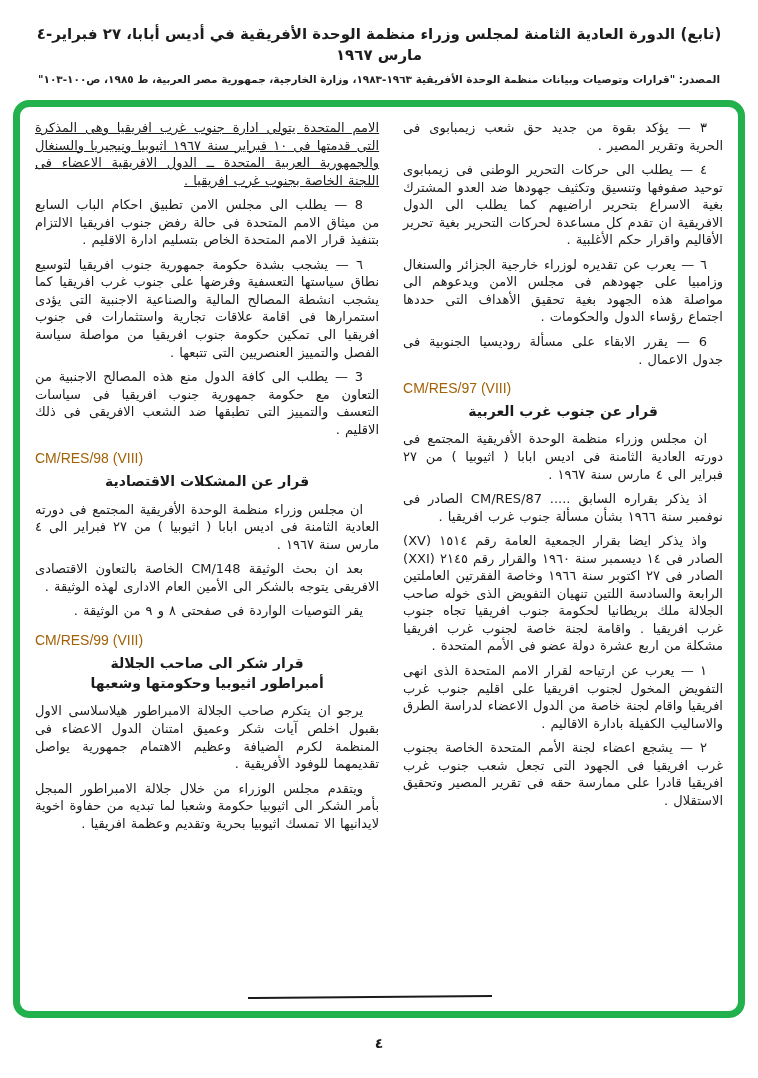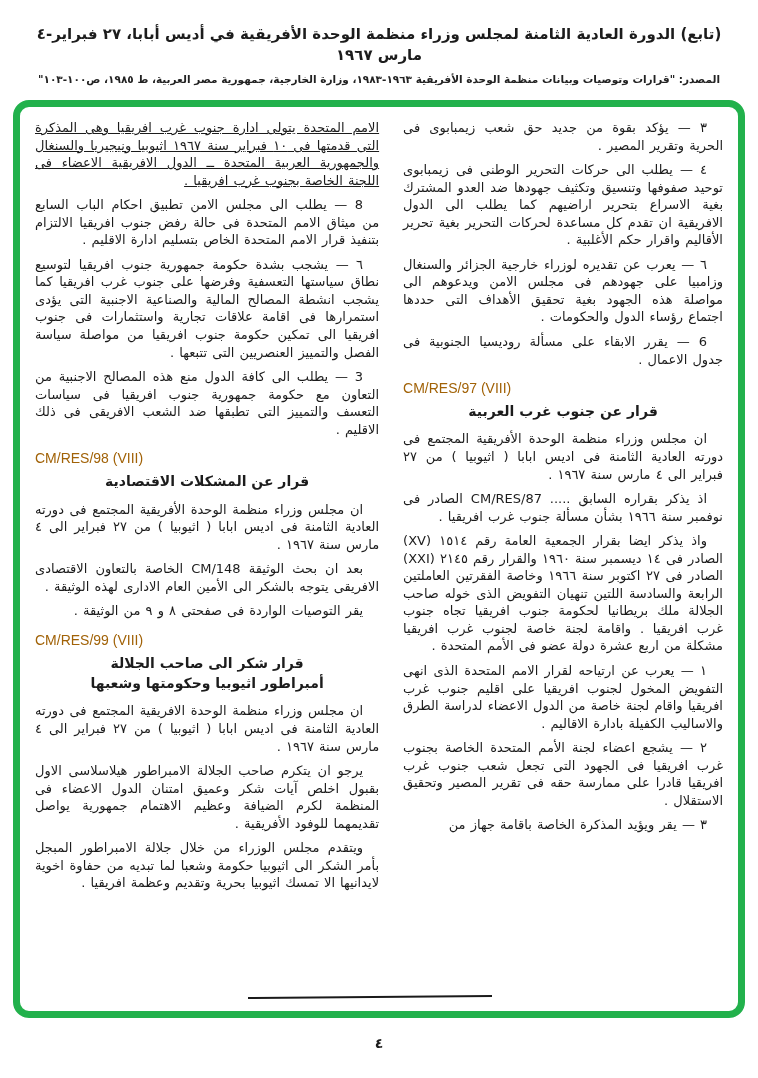--- a/index.html
+++ b/index.html
@@ -107,36 +107,34 @@
         <p class="para">٤ — يطلب الى حركات التحرير الوطنى فى زيمبابوى توحيد صفوفها وتنسيق وتكثيف جهودها ضد العدو المشترك بغية الاسراع بتحرير اراضيهم كما يطلب الى الدول الافريقية ان تقدم كل مساعدة لحركات التحرير بغية تحرير الأقاليم واقرار حكم الأغلبية .</p>
         <p class="para">٦ — يعرب عن تقديره لوزراء خارجية الجزائر والسنغال وزامبيا على جهودهم فى مجلس الامن ويدعوهم الى مواصلة هذه الجهود بغية تحقيق الأهداف التى حددها اجتماع رؤساء الدول والحكومات .</p>
         <p class="para">6 — يقرر الابقاء على مسألة روديسيا الجنوبية فى جدول الاعمال .</p>
         <div class="res-code">CM/RES/97 (VIII)</div>
         <h3 class="res-title">قرار عن جنوب غرب العربية</h3>
         <p class="para">ان مجلس وزراء منظمة الوحدة الأفريقية المجتمع فى دورته العادية الثامنة فى اديس ابابا ( اثيوبيا ) من ٢٧ فبراير الى ٤ مارس سنة ١٩٦٧ .</p>
         <p class="para">اذ يذكر بقراره السابق ..... CM/RES/87 الصادر فى نوفمبر سنة ١٩٦٦ بشأن مسألة جنوب غرب افريقيا .</p>
         <p class="para">واذ يذكر ايضا بقرار الجمعية العامة رقم ١٥١٤ (XV) الصادر فى ١٤ ديسمبر سنة ١٩٦٠ والقرار رقم ٢١٤٥ (XXI) الصادر فى ٢٧ اكتوبر سنة ١٩٦٦ وخاصة الفقرتين العاملتين الرابعة والسادسة اللتين تنهيان التفويض الذى خوله صاحب الجلالة ملك بريطانيا لحكومة جنوب افريقيا تجاه جنوب غرب افريقيا . واقامة لجنة خاصة لجنوب غرب افريقيا مشكلة من اربع عشرة دولة عضو فى الأمم المتحدة .</p>
         <p class="para">١ — يعرب عن ارتياحه لقرار الامم المتحدة الذى انهى التفويض المخول لجنوب افريقيا على اقليم جنوب غرب افريقيا واقام لجنة خاصة من الدول الاعضاء لدراسة الطرق والاساليب الكفيلة بادارة الاقاليم .</p>
         <p class="para">٢ — يشجع اعضاء لجنة الأمم المتحدة الخاصة بجنوب غرب افريقيا فى الجهود التى تجعل شعب جنوب غرب افريقيا قادرا على ممارسة حقه فى تقرير المصير وتحقيق الاستقلال .</p>
-        <p class="para">٣ — يقر ويؤيد المذكرة الخاصة باقامة جهاز من</p>
       </section>
     <section class="col col-left">
         <p class="para noindent">الامم المتحدة يتولى ادارة جنوب غرب افريقيا وهى المذكرة التى قدمتها فى ١٠ فبراير سنة ١٩٦٧ اثيوبيا ونيجيريا والسنغال والجمهورية العربية المتحدة ــ الدول الافريقية الاعضاء فى اللجنة الخاصة بجنوب غرب افريقيا .</p>
         <p class="para">8 — يطلب الى مجلس الامن تطبيق احكام الباب السابع من ميثاق الامم المتحدة فى حالة رفض جنوب افريقيا الالتزام بتنفيذ قرار الامم المتحدة الخاص بتسليم ادارة الاقليم .</p>
         <p class="para">٦ — يشجب بشدة حكومة جمهورية جنوب افريقيا لتوسيع نطاق سياستها التعسفية وفرضها على جنوب غرب افريقيا كما يشجب انشطة المصالح المالية والصناعية الاجنبية التى يؤدى استمرارها فى اقامة علاقات تجارية واستثمارات فى جنوب افريقيا الى تمكين حكومة جنوب افريقيا من مواصلة سياسة الفصل والتمييز العنصريين التى تتبعها .</p>
         <p class="para">3 — يطلب الى كافة الدول منع هذه المصالح الاجنبية من التعاون مع حكومة جمهورية جنوب افريقيا فى سياسات التعسف والتمييز التى تطبقها ضد الشعب الافريقى فى ذلك الاقليم .</p>
         <div class="res-code">CM/RES/98 (VIII)</div>
         <h3 class="res-title">قرار عن المشكلات الاقتصادية</h3>
         <p class="para">ان مجلس وزراء منظمة الوحدة الأفريقية المجتمع فى دورته العادية الثامنة فى اديس ابابا ( اثيوبيا ) من ٢٧ فبراير الى ٤ مارس سنة ١٩٦٧ .</p>
         <p class="para">بعد ان بحث الوثيقة CM/148 الخاصة بالتعاون الاقتصادى الافريقى يتوجه بالشكر الى الأمين العام الادارى لهذه الوثيقة .</p>
         <p class="para">يقر التوصيات الواردة فى صفحتى ٨ و ٩ من الوثيقة .</p>
         <div class="res-code">CM/RES/99 (VIII)</div>
         <h3 class="res-title">قرار شكر الى صاحب الجلالة
 أمبراطور اثيوبيا وحكومتها وشعبها</h3>
-        <p class="para">ان مجلس وزراء منظمة الوحدة الافريقية المجتمع فى دورته العادية الثامنة فى اديس ابابا ( اثيوبيا ) من ٢٧ فبراير الى ٤ مارس سنة ١٩٦٧ .</p>
         <p class="para">يرجو ان يتكرم صاحب الجلالة الامبراطور هيلاسلاسى الاول بقبول اخلص آيات شكر وعميق امتنان الدول الاعضاء فى المنظمة لكرم الضيافة وعظيم الاهتمام جمهورية يواصل تقديمهما للوفود الأفريقية .</p>
         <p class="para">ويتقدم مجلس الوزراء من خلال جلالة الامبراطور المبجل بأمر الشكر الى اثيوبيا حكومة وشعبا لما تبديه من حفاوة اخوية لايدانيها الا تمسك اثيوبيا بحرية وتقديم وعظمة افريقيا .</p>
       </section>
     <div class="footnote-rule"></div>
   </main>
 
   <footer class="ftr">
     <span>٤</span>
   </footer>
 

